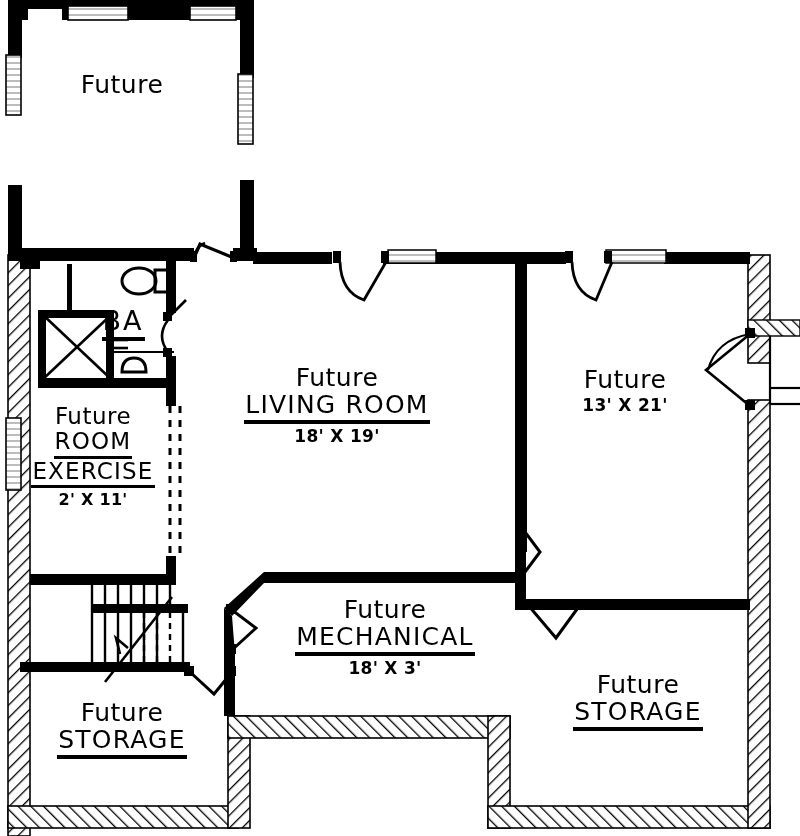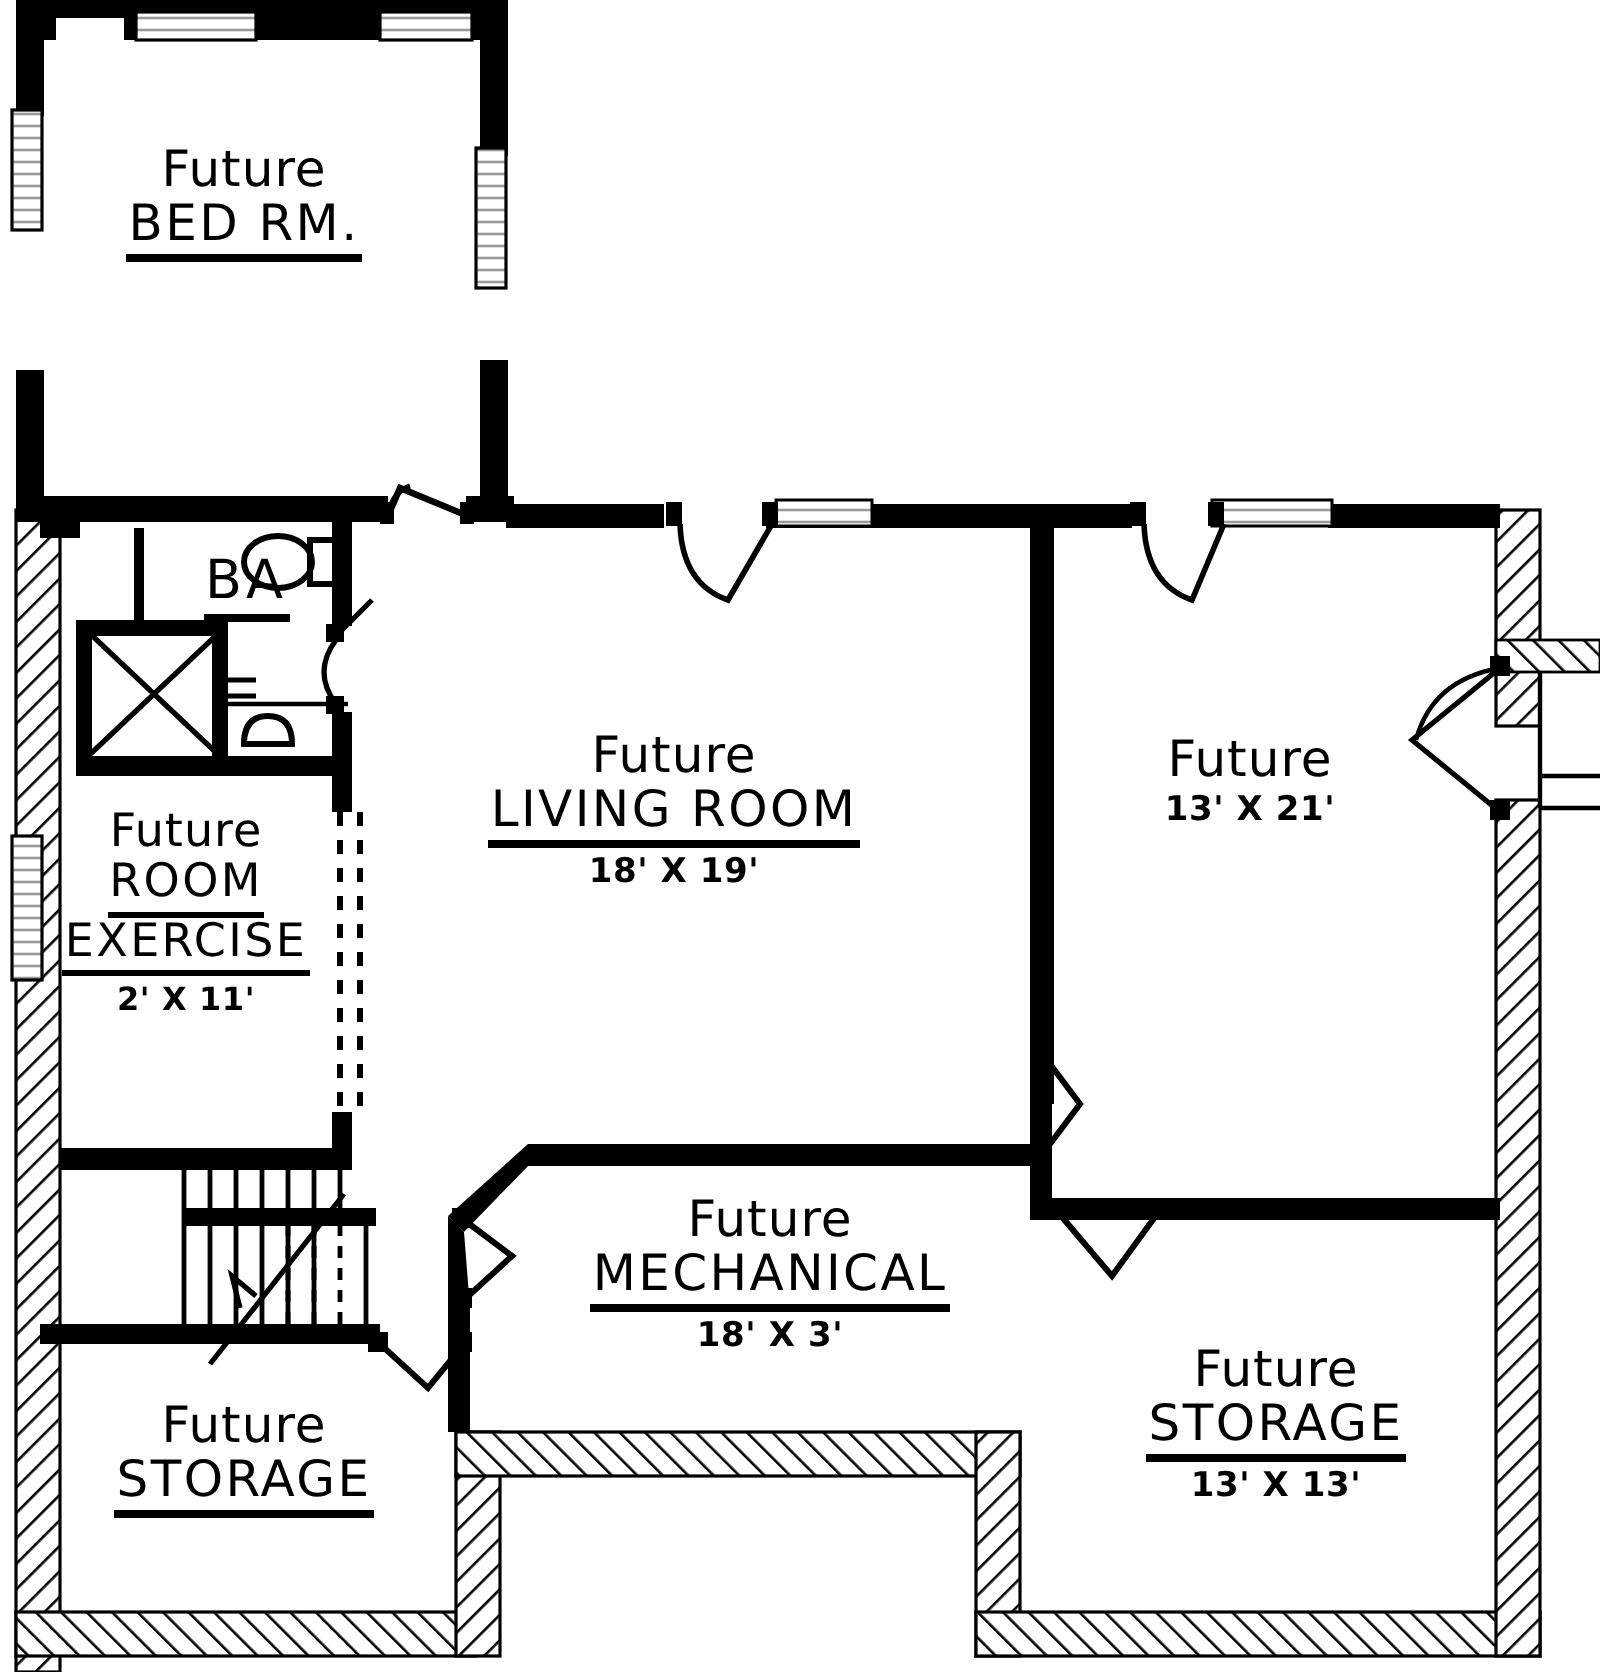--- a/index.html
+++ b/index.html
@@ -320,24 +320,23 @@
     </g>
 
     <g>
       <rect x="178" y="556" width="90" height="0" fill="#000"></rect>
     </g>
 
   </svg>
 
   <div class="room-label" style="left:22px; top:72px; width:200px;">
     <div class="rl-future">Future</div>
-    <div class="rl-name-wrap"><span class="rl-name">BED RM.</span></div>
-  </div>
-
-  <div class="room-label rl-ba" style="left:82px; top:276px; width:82px;">
+  </div>
+
+  <div class="room-label rl-ba" style="left:82px; top:306px; width:82px;">
     <div class="rl-name-wrap"><span class="rl-name">BA</span></div>
   </div>
 
   <div class="room-label rl-small" style="left:10px; top:405px; width:166px;">
     <div class="rl-future">Future</div>
     <div class="rl-name-wrap"><span class="rl-name">ROOM</span></div>
     <div class="rl-name-wrap"><span class="rl-name">EXERCISE</span></div>
     <div class="rl-dim">2' X 11'</div>
   </div>
 
@@ -354,21 +353,20 @@
 
   <div class="room-label" style="left:265px; top:597px; width:240px;">
     <div class="rl-future">Future</div>
     <div class="rl-name-wrap"><span class="rl-name">MECHANICAL</span></div>
     <div class="rl-dim">18' X 3'</div>
   </div>
 
   <div class="room-label" style="left:538px; top:672px; width:200px;">
     <div class="rl-future">Future</div>
     <div class="rl-name-wrap"><span class="rl-name">STORAGE</span></div>
-    <div class="rl-dim">13' X 13'</div>
   </div>
 
   <div class="room-label" style="left:22px; top:700px; width:200px;">
     <div class="rl-future">Future</div>
     <div class="rl-name-wrap"><span class="rl-name">STORAGE</span></div>
   </div>
 
 </div>
 
 </body></html>

